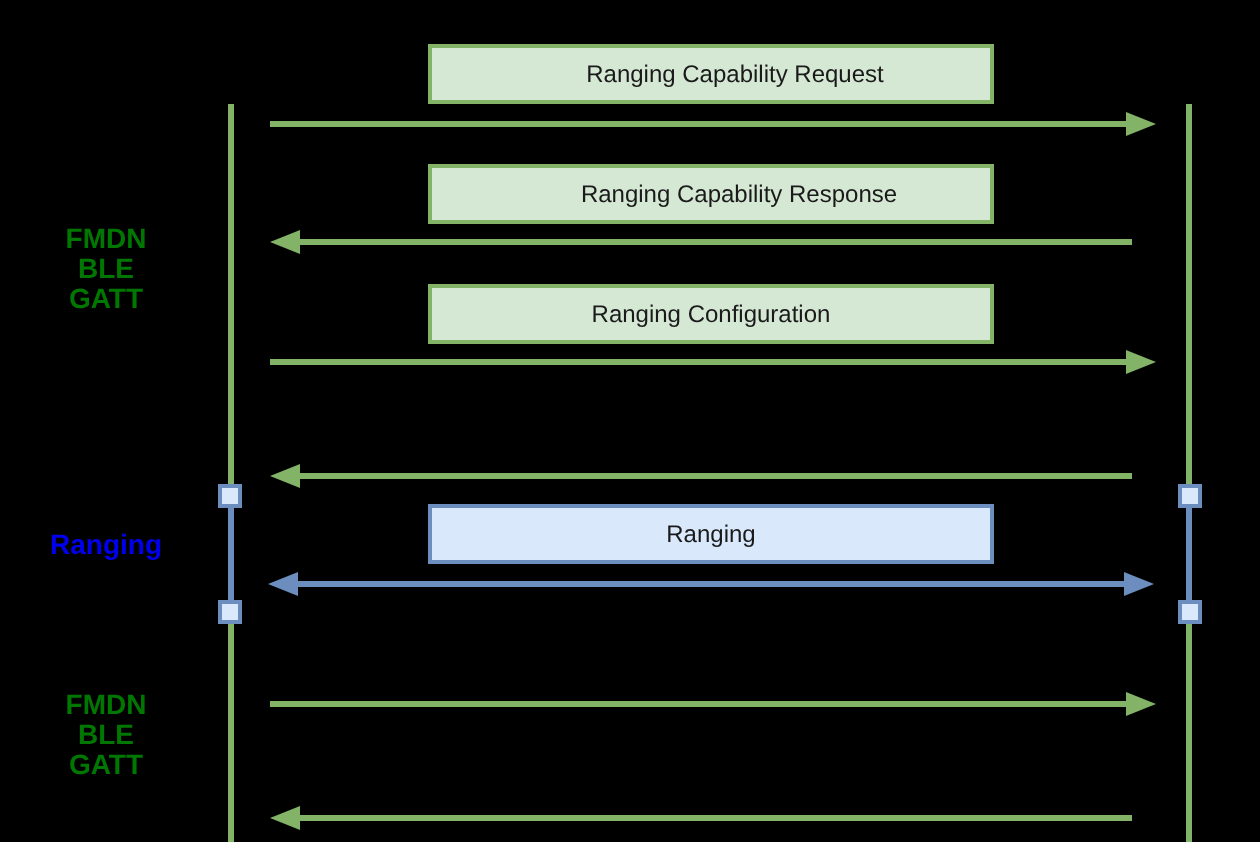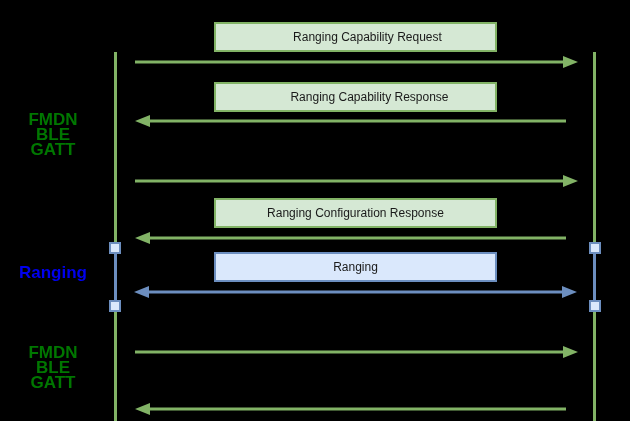--- a/index.html
+++ b/index.html
@@ -14,21 +14,21 @@
     background: #000000;
     overflow: hidden;
     font-family: "Liberation Sans", sans-serif;
   }
   .side-label {
     position: absolute;
     left: 5px;
     width: 96px;
     text-align: center;
     font-weight: bold;
-    font-size: 17px;
+    font-size: 14px;
     line-height: 15px;
     white-space: pre-line;
   }
   .side-label.green { color: #007700; }
   .side-label.blue  { color: #0000EE; }
   .lifeline {
     position: absolute;
     width: 3px;
     top: 52px;
     height: 369px;
@@ -95,21 +95,21 @@
   <div class="lifeline-blue-seg left"></div>
   <div class="lifeline-blue-seg right"></div>
 
   <div class="activation-marker" style="left:109px; top:242px;"></div>
   <div class="activation-marker" style="left:109px; top:300px;"></div>
   <div class="activation-marker" style="left:589px; top:242px;"></div>
   <div class="activation-marker" style="left:589px; top:300px;"></div>
 
   <div class="msg-box" style="top:22px;padding-left:24px;">Ranging Capability Request</div>
   <div class="msg-box" style="top:82px;padding-left:28px;">Ranging Capability Response</div>
-  <div class="msg-box" style="top:198px;">Ranging Configuration Response</div>
+  <div class="msg-box" style="top:142px;">Ranging Configuration</div>
   <div class="msg-box blue" style="top:252px;">Ranging</div>
 
   <svg class="arrow-layer" width="630" height="421" viewBox="0 0 630 421">
 
     <g>
       <line x1="135" y1="62" x2="564" y2="62" stroke="#82b366" stroke-width="3"></line>
       <polygon points="563,56 578,62 563,68" fill="#82b366"></polygon>
     </g>
 
     <g>

